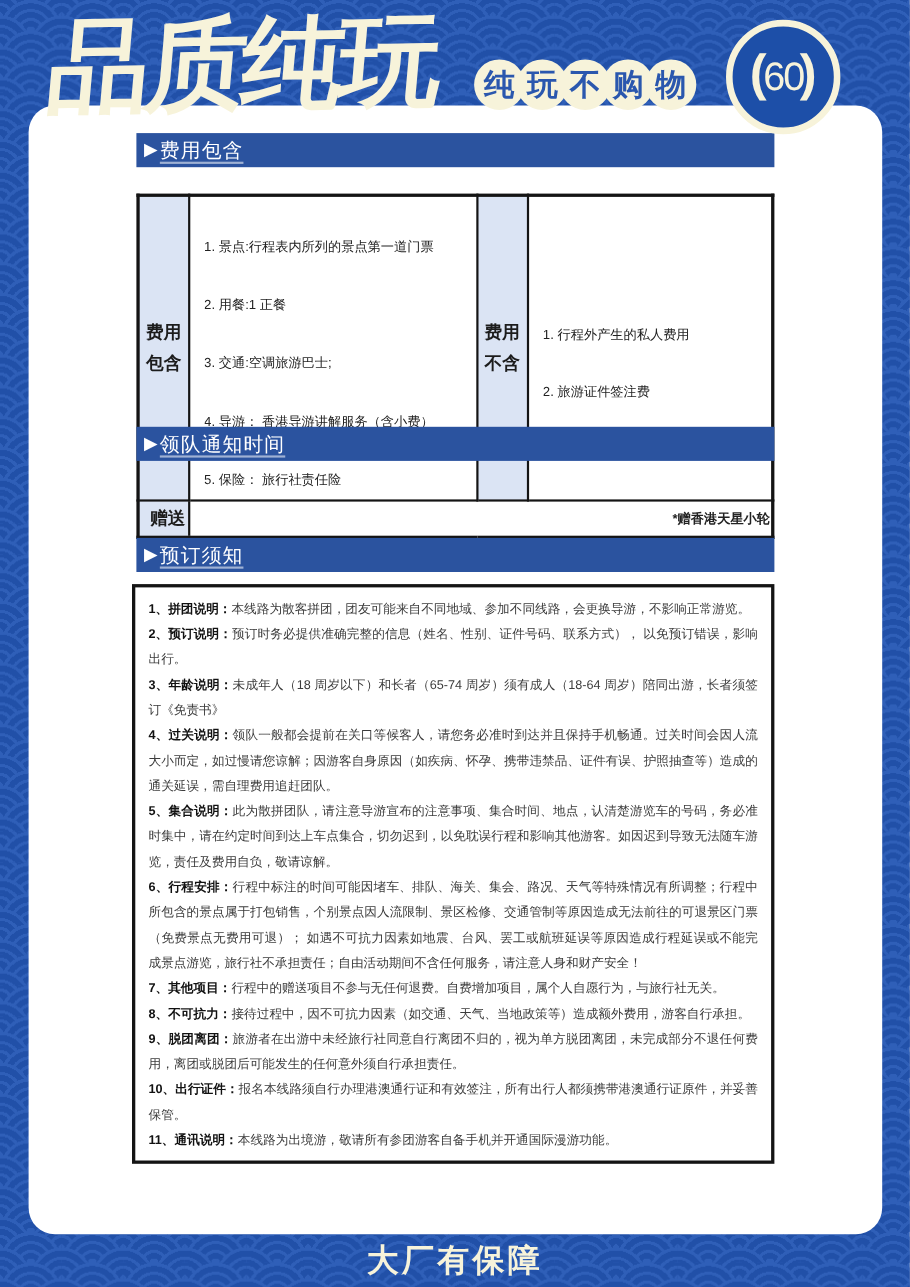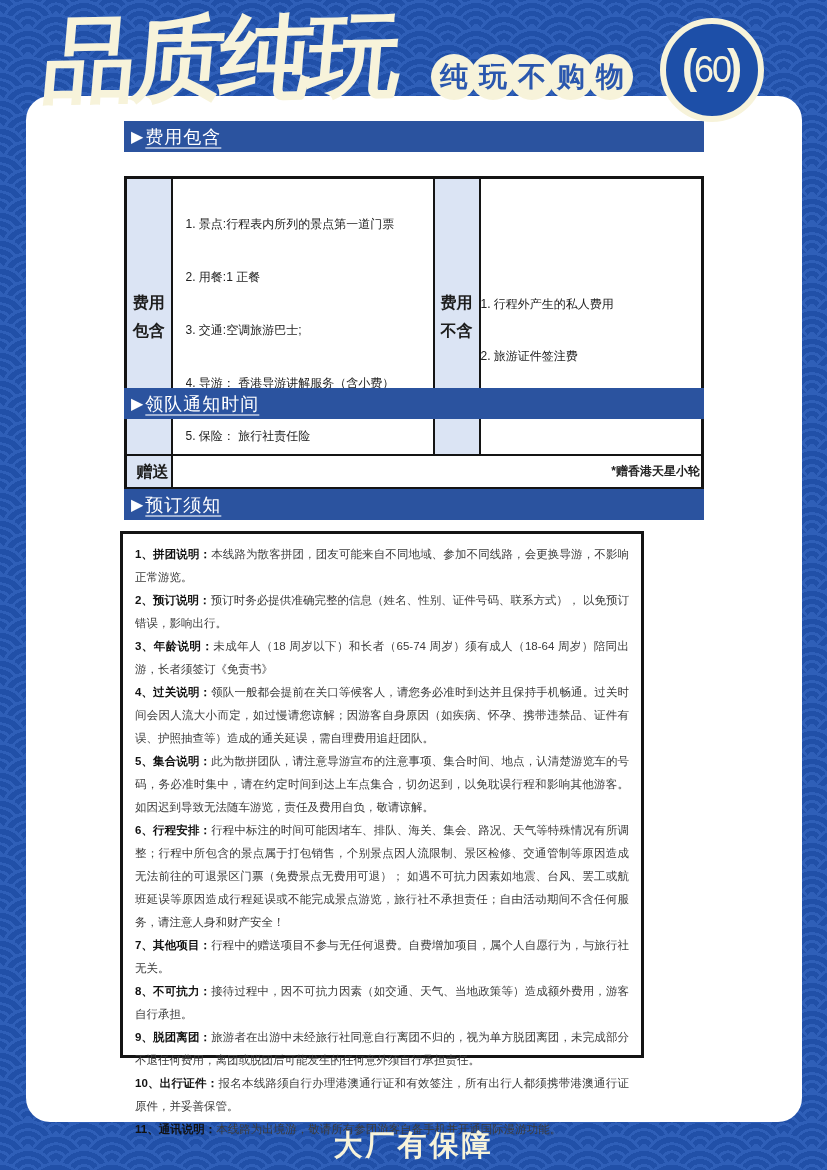--- a/index.html
+++ b/index.html
@@ -79,37 +79,37 @@
     border:3px solid #141414;
   }
   .feetable td { border:2px solid #141414; }
   .feetable .lab {
     background:#dbe4f4; color:#1c1c1c;
     font-weight:bold; font-size:16px; line-height:1.7;
     text-align:center; padding:2px;
   }
   .feetable .cont { padding:5px 6px 5px 13px; font-size:12px; color:#222; vertical-align:top; }
   .feetable .titem { line-height:26px; white-space:nowrap; overflow:hidden;margin-top:27px; }
-  .feetable .excl { vertical-align:middle; padding-left:0; }
+  .feetable .excl { vertical-align:middle; padding-left:13px; }
   .feetable .excl .titem { line-height:25px; }
   .feetable .row-main td { height:136px; }
   .feetable .row-gift td { height:28px;text-align:right; }
   .giftval { font-size:12px; font-weight:bold; color:#222; padding-left:10px; }
   
   .notice-body {
     position:absolute; left:124px; top:423px; z-index:2;
     width:582px; margin:0;
     color:#1d55c5; font-weight:bold;
     font-size:15.5px; line-height:26px;
     text-align:justify;
   }
   
   .notes {
     position:absolute; left:120px; top:531px; z-index:2;
-    width:524px; height:527px;
+    width:584px; height:527px;
     border:3px solid #141414;
     padding:9px 12px;
     background:#fff;
   }
   .note { font-size:11.5px; line-height:23px; color:#3b3b3b; text-align:justify; }
   .note b { color:#111; }
   
   .footer {
     position:absolute; left:0; top:1122px; z-index:2;
     width:827px; height:48px;

